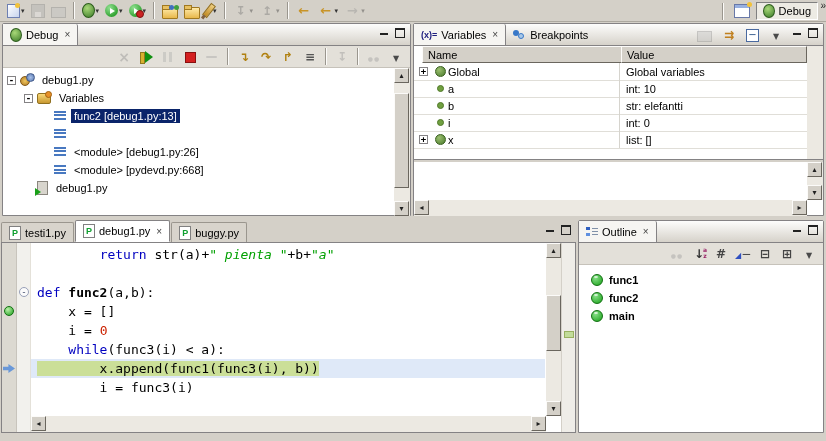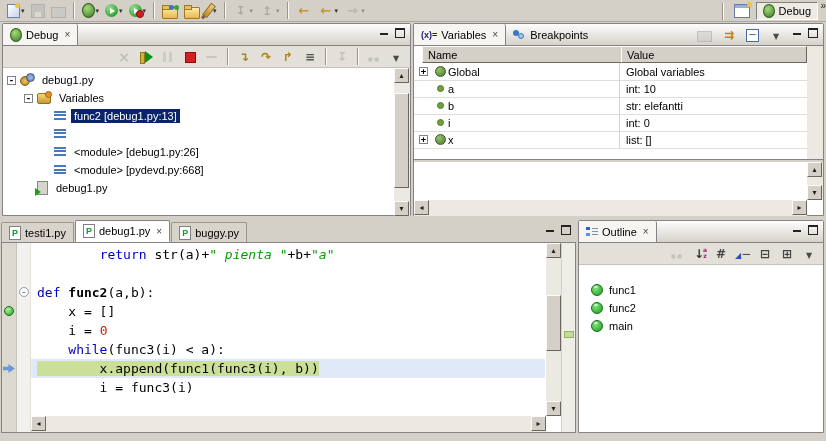--- a/index.html
+++ b/index.html
@@ -528,21 +528,21 @@
       <span class="tb-btn">
         <span class="tbico ic-collapse-in g"></span>
       </span>
       <span class="tb-btn">
         <span class="tbico ic-expand-out g"></span>
       </span>
       <span class="tb-btn">
         <span class="tbico ic-menu-arrow"></span>
       </span>
     </div>
-  <div id="outline-tree" style="padding-top:16px;">
+  <div id="outline-tree" style="padding-top:6px;font-weight:bold;">
       <div class="ol-row">
         <span class="ic-method"></span>
         <span>func1</span>
       </div>
       <div class="ol-row">
         <span class="ic-method"></span>
         <span>func2</span>
       </div>
       <div class="ol-row">
         <span class="ic-method"></span>

